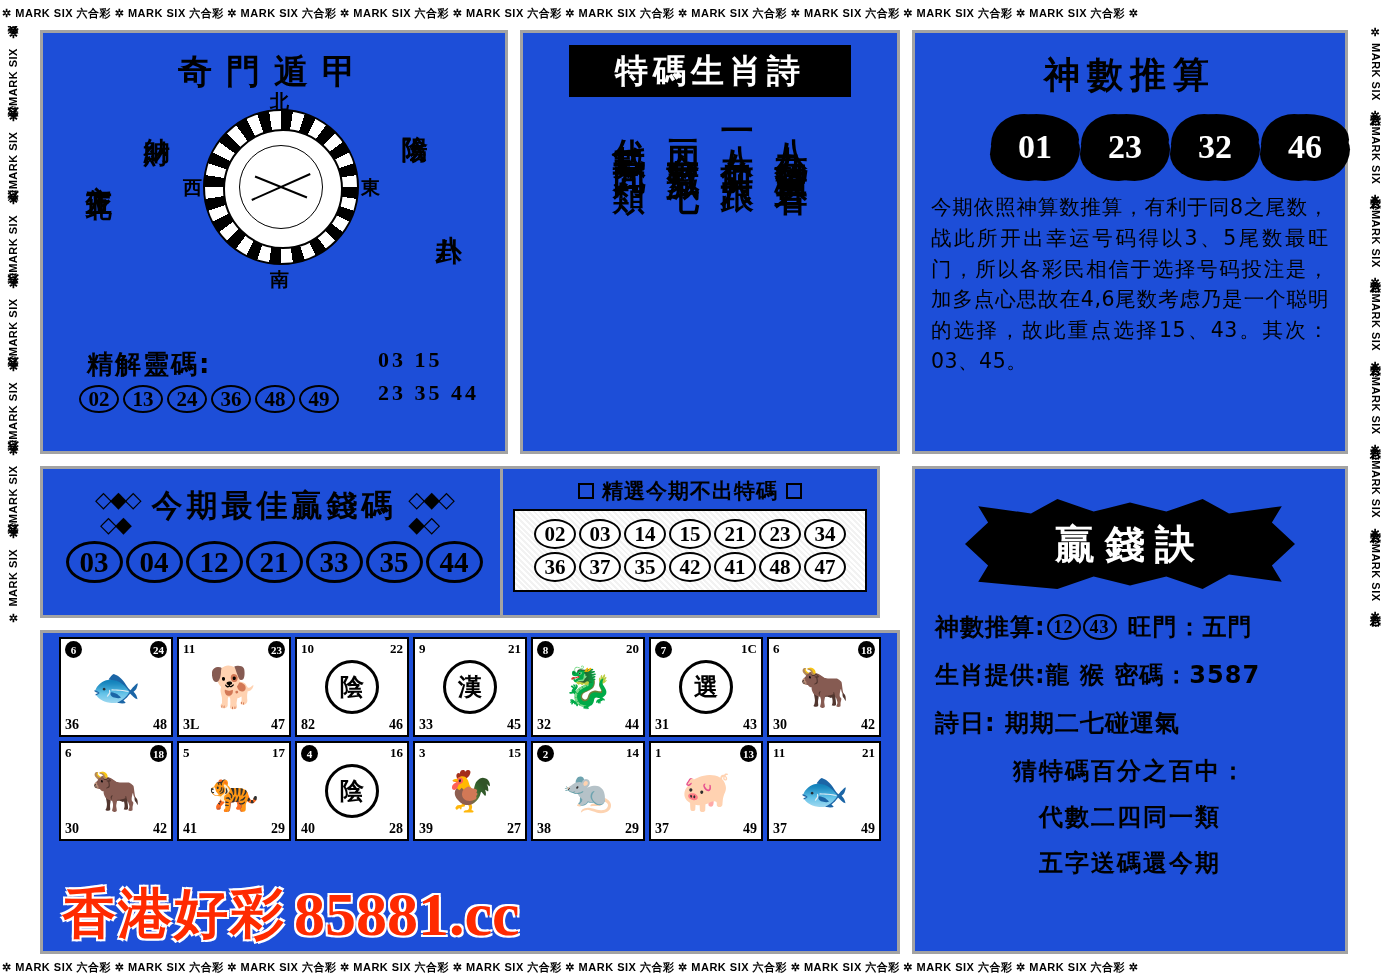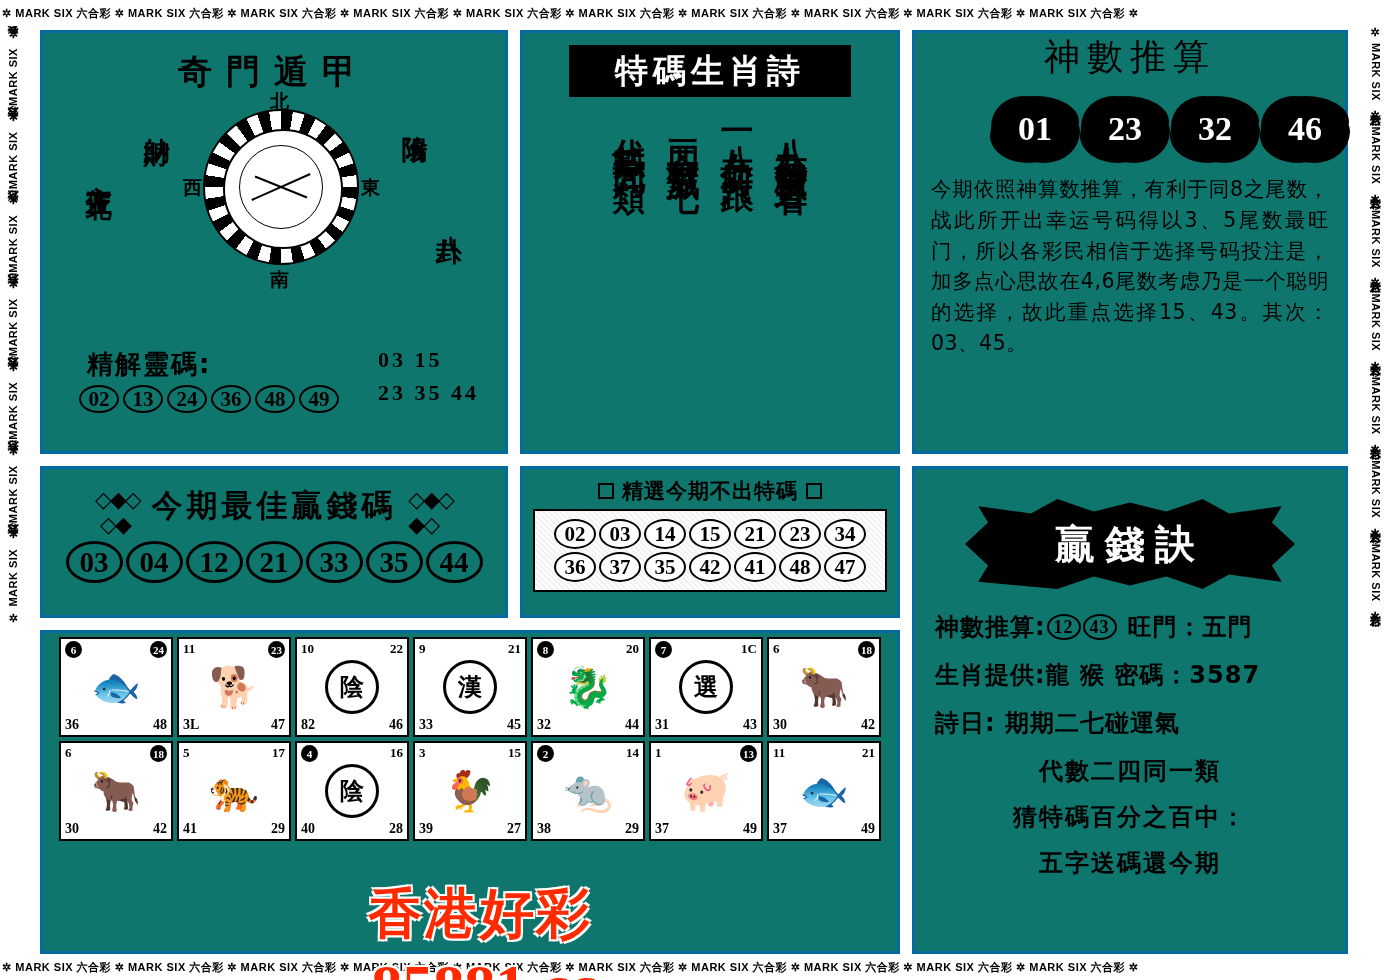--- a/index.html
+++ b/index.html
@@ -40,22 +40,22 @@
   }
   .marquee-left span { transform:rotate(180deg); }
 
   
   .page {
     position:absolute; left:26px; top:26px; width:1336px; height:928px;
   }
 
   .panel {
     position:absolute;
-    border:3px solid #0369a1;
-    background:#0f766e;
+    border:3px solid #a3a3a3;
+    background:#1d4ed8;
   }
 
   
   #p-qimen { left:14px; top:4px; width:468px; height:424px; }
   .qm-title {
     text-align:center; font-size:34px; font-weight:bold; letter-spacing:14px;
     padding-top:16px; font-family:"DejaVu Sans", sans-serif;
   }
   .qm-body { position:relative; height:262px; }
   .compass-wrap { position:absolute; left:160px; top:14px; width:156px; height:156px; }
@@ -117,21 +117,21 @@
     display:flex; flex-direction:row-reverse; justify-content:center; gap:16px;
     margin-top:16px; height:300px;
   }
   .poem-col {
     writing-mode:vertical-rl; font-size:33px; font-weight:bold;
     letter-spacing:7px; line-height:1.15;
   }
 
   
   #p-shenshu { left:886px; top:4px; width:436px; height:424px; }
-  .ss-title { text-align:center; font-size:36px; font-weight:normal; letter-spacing:7px; padding-top:0; }
+  .ss-title { text-align:center; font-size:36px; font-weight:bold; letter-spacing:7px; padding-top:18px; }
   .ss-balls { display:flex; justify-content:flex-end; gap:10px; margin-top:16px; }
   .flower {
     width:80px; height:62px; position:relative;
     display:flex; align-items:center; justify-content:center;
   }
   .flower:before {
     content:""; position:absolute; inset:0;
     background:#000;
     border-radius:44% 56% 48% 52% / 52% 44% 56% 48%;
     box-shadow:
@@ -152,21 +152,21 @@
   .best-title { text-align:center; font-size:31px; font-weight:bold; letter-spacing:4px; padding-top:16px; }
   .diamonds { position:absolute; font-size:22px; letter-spacing:-2px; }
   .best-nums { display:flex; justify-content:center; gap:3px; margin-top:14px; }
   .ball-lg {
     width:57px; height:42px; border:3px solid #000; border-radius:50%;
     display:flex; align-items:center; justify-content:center;
     font-size:29px; font-weight:bold; font-family:"Liberation Serif", serif;
   }
 
   
-  #p-exclude { left:494px; top:440px; width:380px; height:152px; }
+  #p-exclude { left:474px; top:440px; width:380px; height:152px; }
   .ex-head {
     display:flex; align-items:center; justify-content:center; gap:8px;
     font-size:21px; font-weight:bold; padding-top:8px; letter-spacing:1px;
   }
   .sq { width:16px; height:16px; border:2px solid #000; display:inline-block; }
   .ex-box {
     margin:4px 10px; border:2px solid #000; padding:5px 4px;
     background:repeating-linear-gradient(45deg,#f2f2f2 0 2px,#ffffff 2px 4px);
   }
   .ex-row { display:flex; justify-content:center; gap:3px; margin:3px 0; }
@@ -227,22 +227,22 @@
     position:absolute; left:50%; top:50%; transform:translate(-50%,-50%);
     font-size:40px; line-height:1; color:#000;
   }
   .z-art.stamp {
     border:3px solid #000; border-radius:50%; width:54px; height:54px;
     display:flex; align-items:center; justify-content:center; font-size:24px; font-weight:bold;
   }
 
   
   .watermark {
-    position:absolute; left:24px; bottom:4px; width:860px; height:72px;
-    display:flex; align-items:center; z-index:50; pointer-events:none;flex-direction:column;
+    position:absolute; left:36px; bottom:4px; width:860px; height:72px;
+    display:flex; align-items:center; z-index:50; pointer-events:none;
   }
   .wm-cn {
     font-size:54px; font-weight:bold; color:#ff2a00;
     text-shadow:2px 2px 0 #ffffff, -2px -2px 0 #ffffff, 2px -2px 0 #ffffff, -2px 2px 0 #ffffff;
     letter-spacing:2px;
   }
   .wm-num {
     font-size:62px; font-weight:bold; color:#ff2a00;
     text-shadow:2px 2px 0 #ffffff, -2px -2px 0 #ffffff, 2px -2px 0 #ffffff, -2px 2px 0 #ffffff;
     font-family:"Liberation Serif", serif; margin-left:8px;
@@ -384,22 +384,22 @@
     </div>
     <div class="win-lines">
       <div class="win-line">
         <span>神數推算:</span>
         <span class="mini-ball">12</span>
         <span class="mini-ball">43</span>
         <span style="margin-left:10px;">旺門：五門</span>
       </div>
       <div class="win-line">生肖提供:龍 猴  密碼：3587</div>
       <div class="win-line">詩日: 期期二七碰運氣</div>
+      <div class="win-center">猜特碼百分之百中：</div>
       <div class="win-center">代數二四同一類</div>
-      <div class="win-center">猜特碼百分之百中：</div>
       <div class="win-center">五字送碼還今期</div>
     </div>
   </div>
 
   <div class="panel" id="p-zodiac">
     <div class="z-grid">
       <div class="z-row">
         <div class="z-cell">
           <span class="tl"><span class="circ">6</span></span>
           <span class="tr"><span class="circ">24</span></span>

